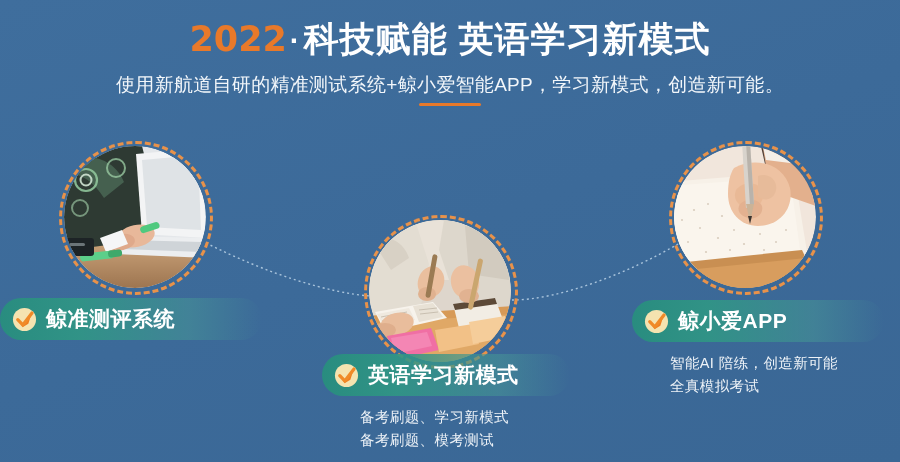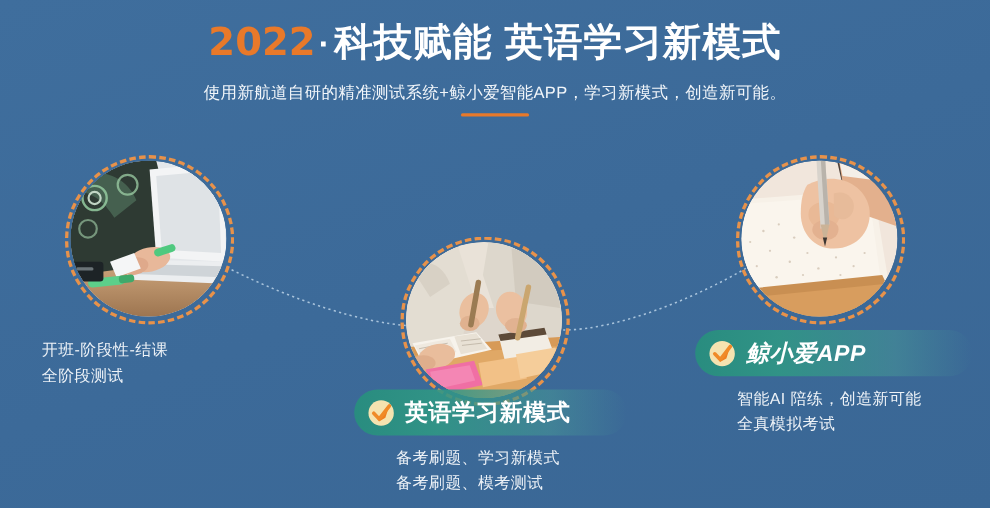--- a/index.html
+++ b/index.html
@@ -44,21 +44,21 @@
     font-weight: bold;
     letter-spacing: 0px;
   }
   .title .dot {
     color: #ffffff;
     font-size: 30px;
     padding: 0 3px;
   }
   .subtitle {
     margin-top: 10px;
-    font-size: 15px;
+    font-size: 19px;
     color: #f2f6fa;
     letter-spacing: 0.3px;
     line-height: 22px;
     white-space: nowrap;
   }
   .subline {
     margin: 7px auto 0 auto;
     width: 62px;
     height: 3px;
     background: #e8792a;
@@ -148,21 +148,21 @@
     color: #edf2f7;
     letter-spacing: 0.4px;
     white-space: nowrap;
   }
   #card-1 { left: 0px;   top: 298px; width: 262px; }
   #card-2 { left: 322px; top: 354px; width: 248px; }
   #card-3 { left: 632px; top: 300px; width: 252px; }
 
   #card-1 .card-band { width: 262px; }
   #card-2 .card-band { width: 248px; }
-  #card-3 .card-band { width: 252px; font-style: italic; }
+  #card-3 .card-band { width: 252px; }
 </style>
 </head>
 <body>
 
 <div class="banner">
 
   <div class="header">
     <div class="title">
       <span class="year">2022</span><span class="dot">·</span><span>科技赋能 英语学习新模式</span>
     </div>
@@ -336,23 +336,27 @@
           <path d="M 74 70 L 78 70 L 76 78 Z" fill="#3c3632"></path>
 
           <path d="M 88 -4 L 120 -4 L 124 18 L 92 14 Z" fill="#f4efe8"></path>
         </g>
       </svg>
     </div>
     <div class="ring"></div>
   </div>
 
   <div class="card" id="card-1">
-    <div class="card-desc">
-      <div>开班-阶段性-结课</div>
-      <div>全阶段测试</div>
+    <div class="card-band band-teal">
+      <svg class="check-icon" viewBox="0 0 26 26">
+        <circle cx="13" cy="13" r="12" fill="#f5e3b0"></circle>
+        <path d="M 6.5 13.5 L 11 18 L 20.5 6.5 L 17 17.5 L 11 21 Z" fill="#ef7f20"></path>
+        <path d="M 6 13.2 L 11.2 18.6 L 20.8 6.2" fill="none" stroke="#f08a28" stroke-width="3.4" stroke-linecap="round" stroke-linejoin="round"></path>
+      </svg>
+      <span class="card-title">鲸准测评系统</span>
     </div>
   </div>
 
   <div class="card" id="card-2">
     <div class="card-band band-teal">
       <svg class="check-icon" viewBox="0 0 26 26">
         <circle cx="13" cy="13" r="12" fill="#f5e3b0"></circle>
         <path d="M 6.5 13.5 L 11 18 L 20.5 6.5 L 17 17.5 L 11 21 Z" fill="#ef7f20"></path>
         <path d="M 6 13.2 L 11.2 18.6 L 20.8 6.2" fill="none" stroke="#f08a28" stroke-width="3.4" stroke-linecap="round" stroke-linejoin="round"></path>
       </svg>

